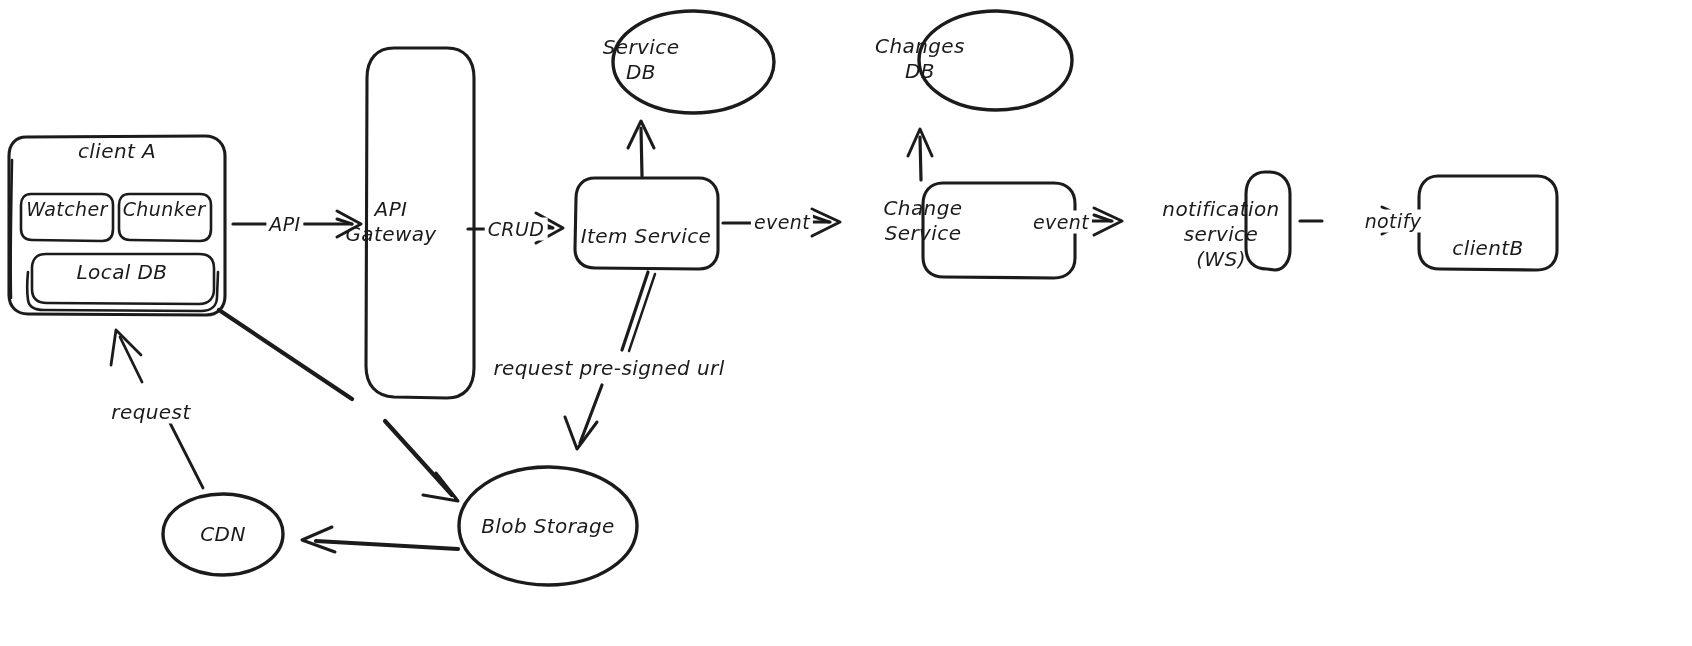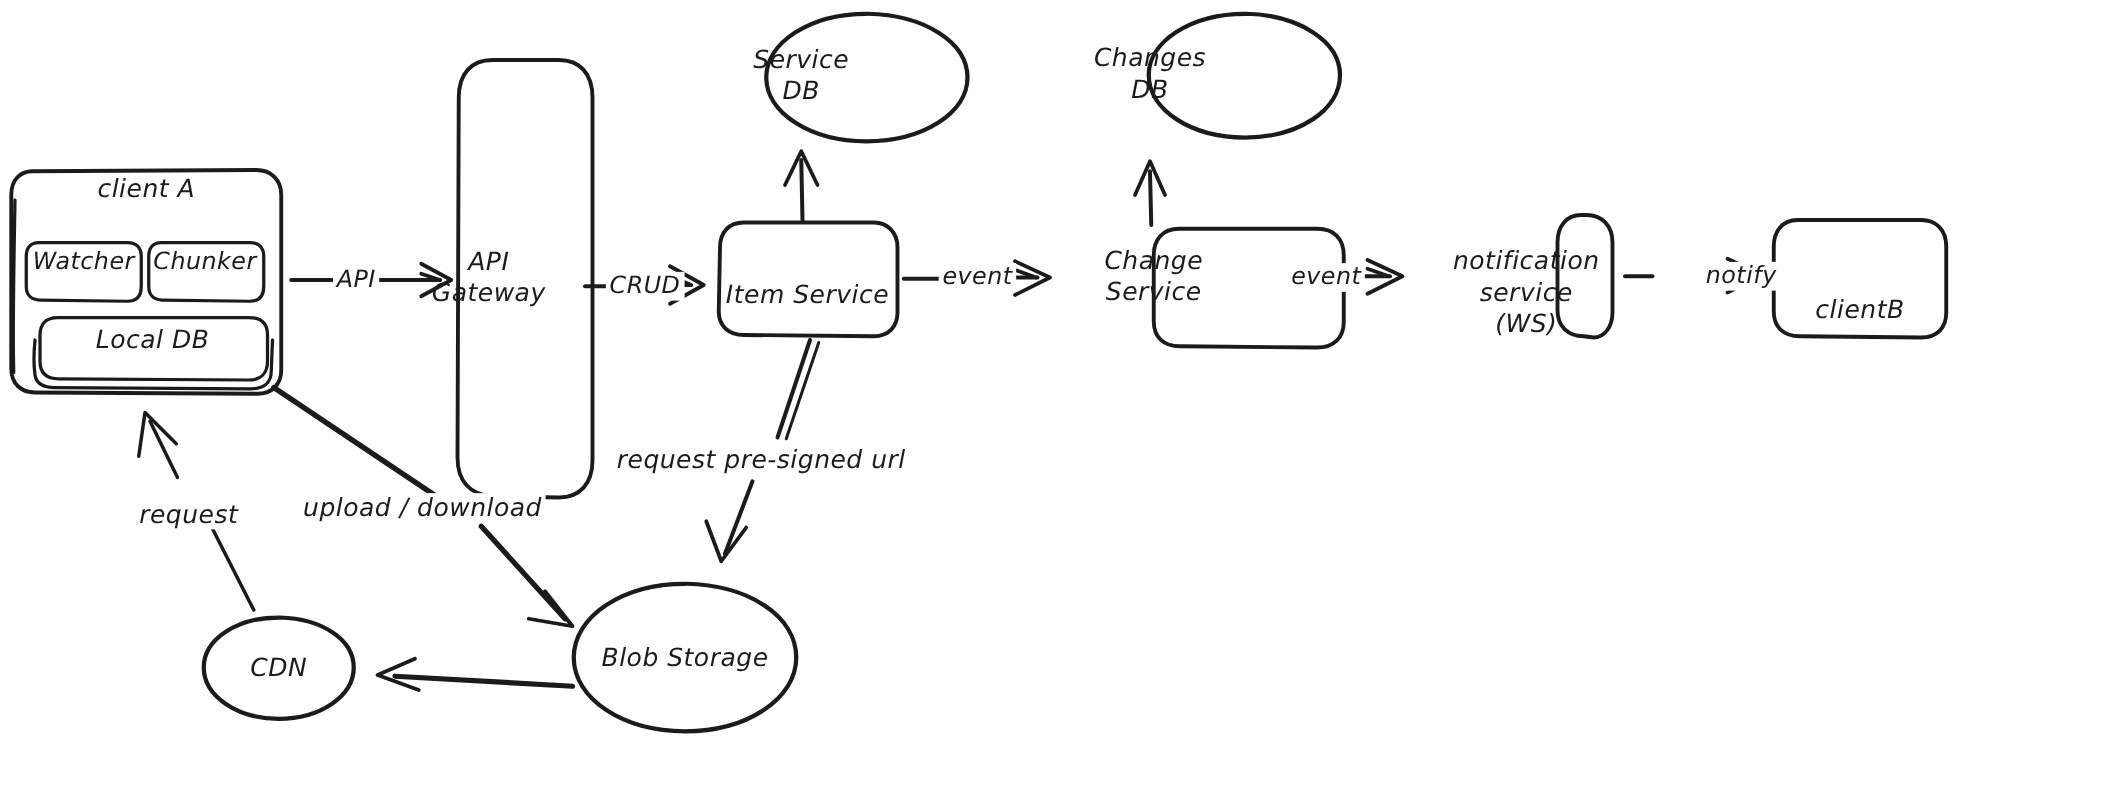--- a/index.html
+++ b/index.html
@@ -289,19 +289,18 @@
   <div class="edge-label" style="left:285px; top:224px;">API</div>
 
   <div class="edge-label" style="left:516px; top:229px;">CRUD</div>
 
   <div class="edge-label" style="left:782px; top:222px;">event</div>
 
   <div class="edge-label" style="left:1061px; top:222px;">event</div>
 
   <div class="edge-label" style="left:1354px; top:221px;margin-left:39px;">notify</div>
 
-  <div class="edge-label wide" style="left:338px; top:406px;">upload / download</div>
 
   <div class="edge-label wide" style="left:609px; top:368px;">request pre-signed url</div>
 
   <div class="edge-label wide" style="left:151px; top:412px;">request</div>
 
 </div>
 
 </body></html>

